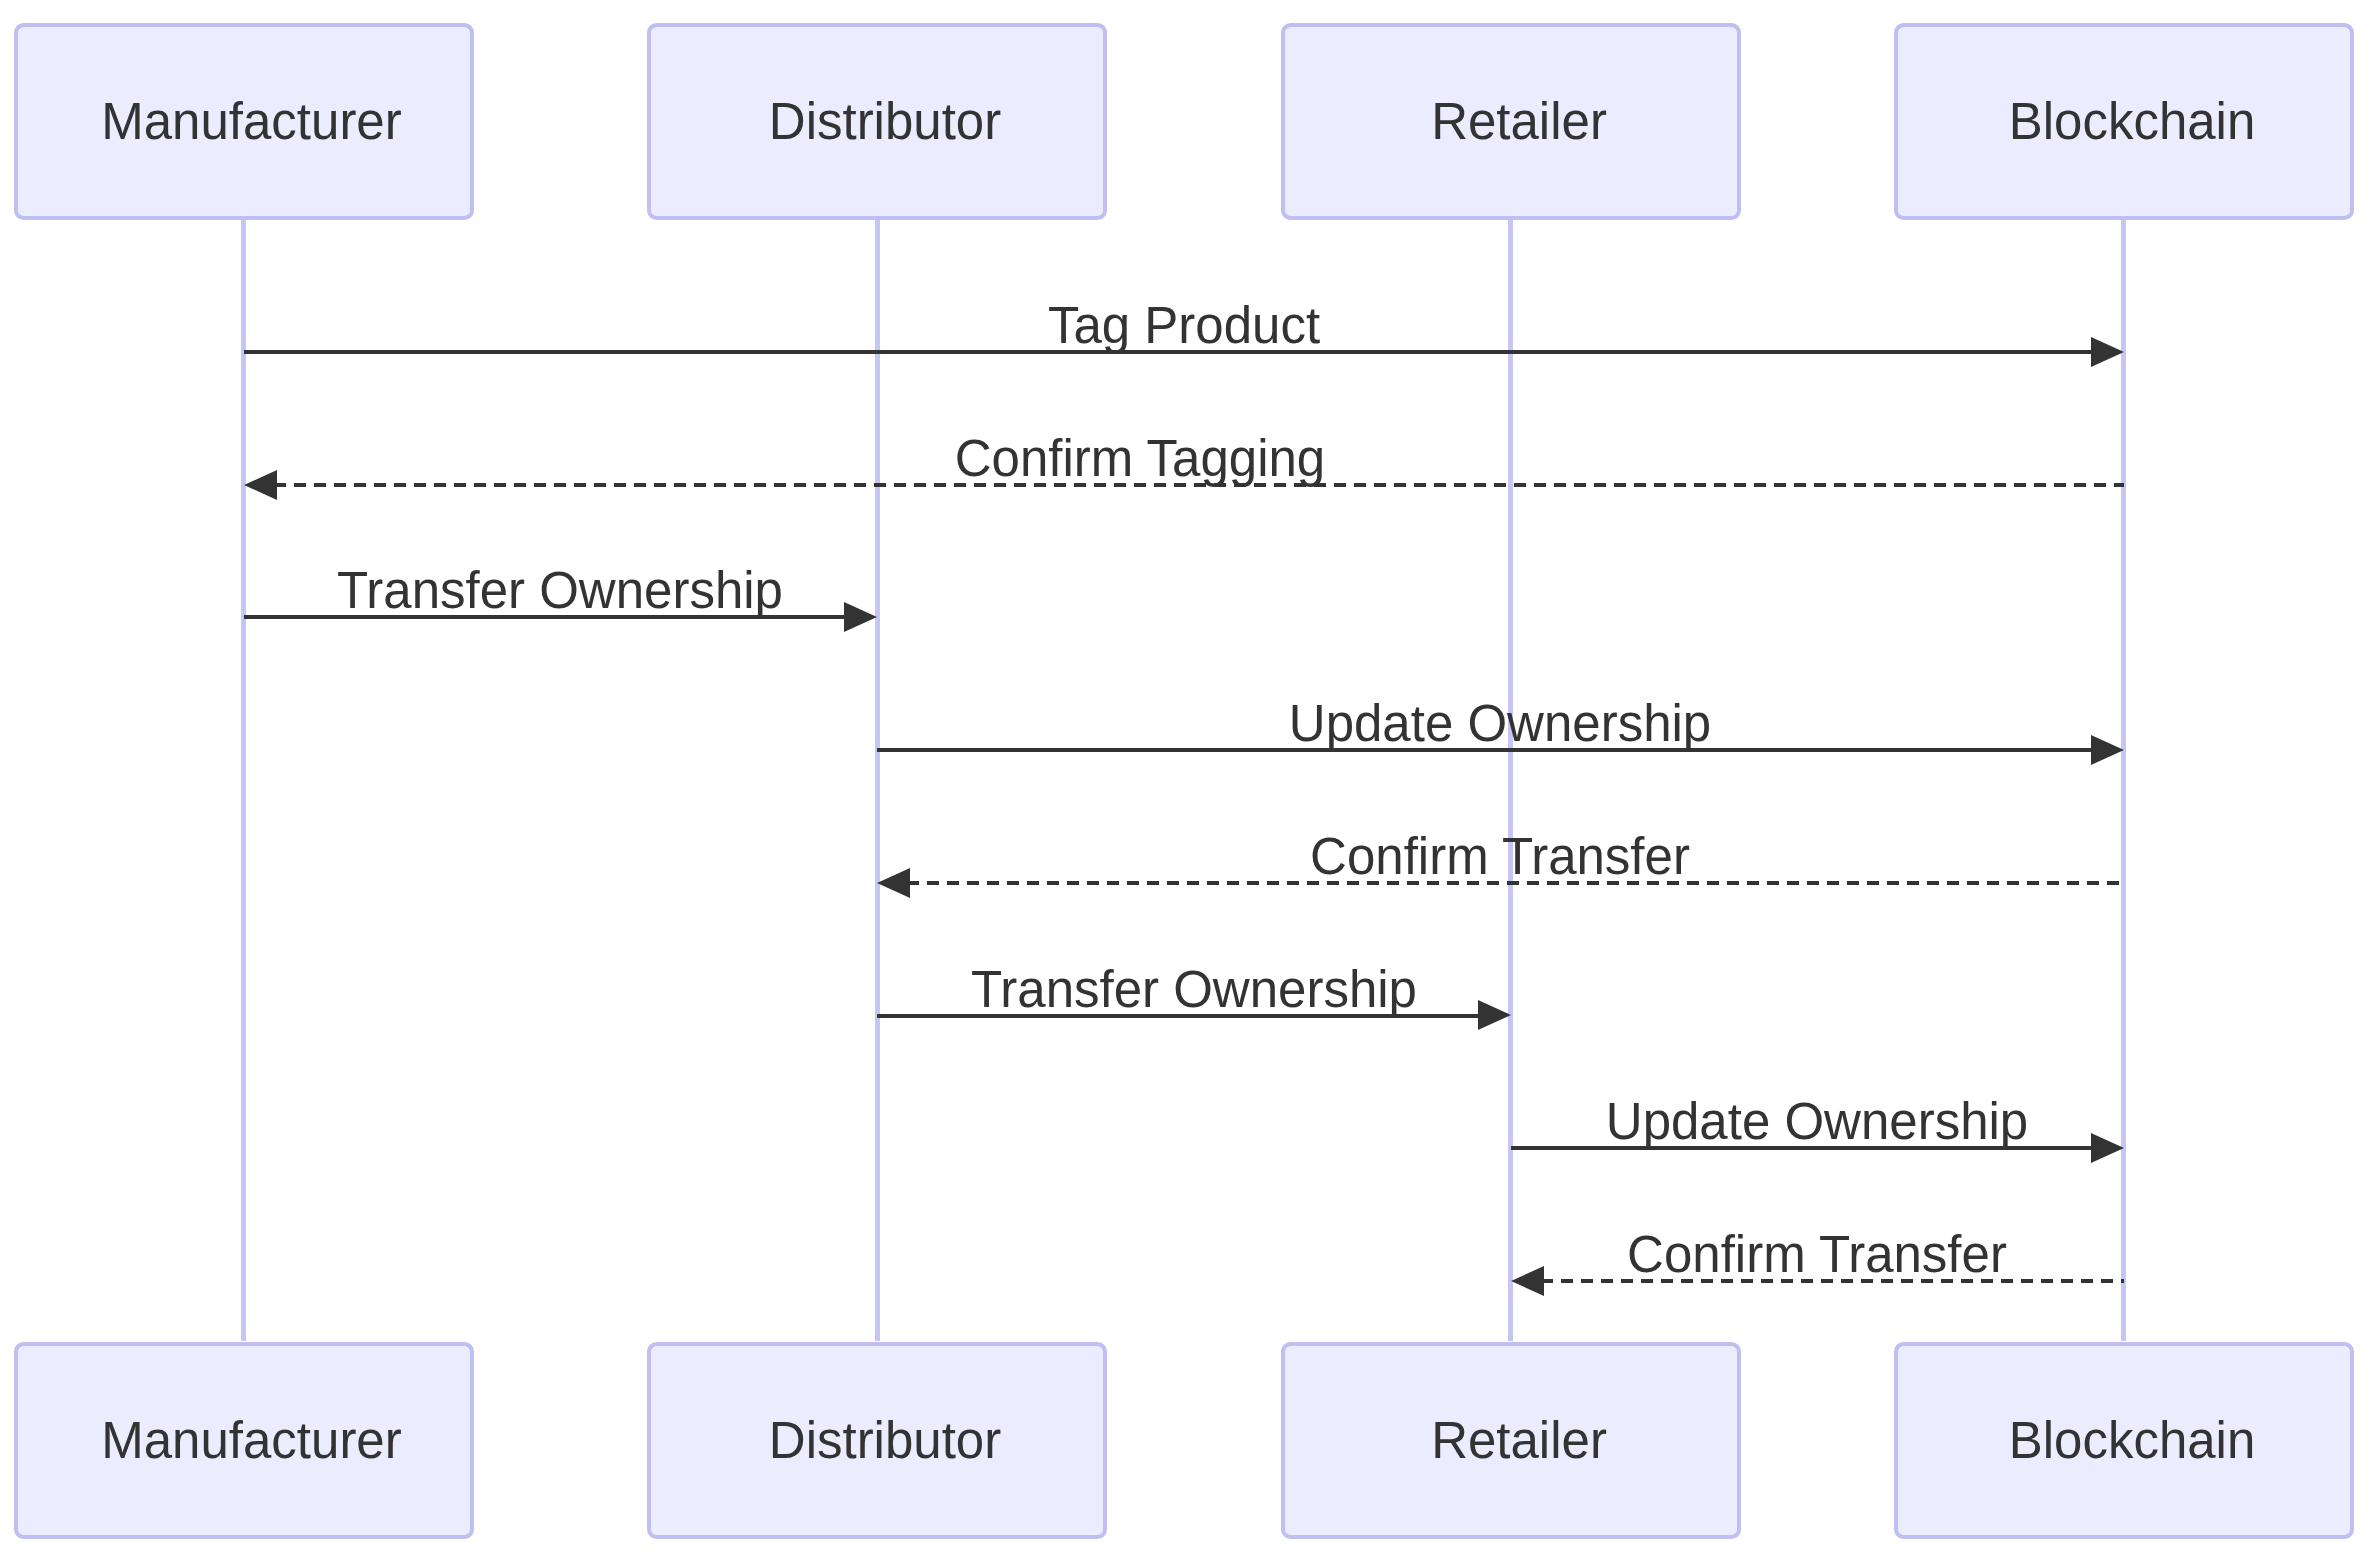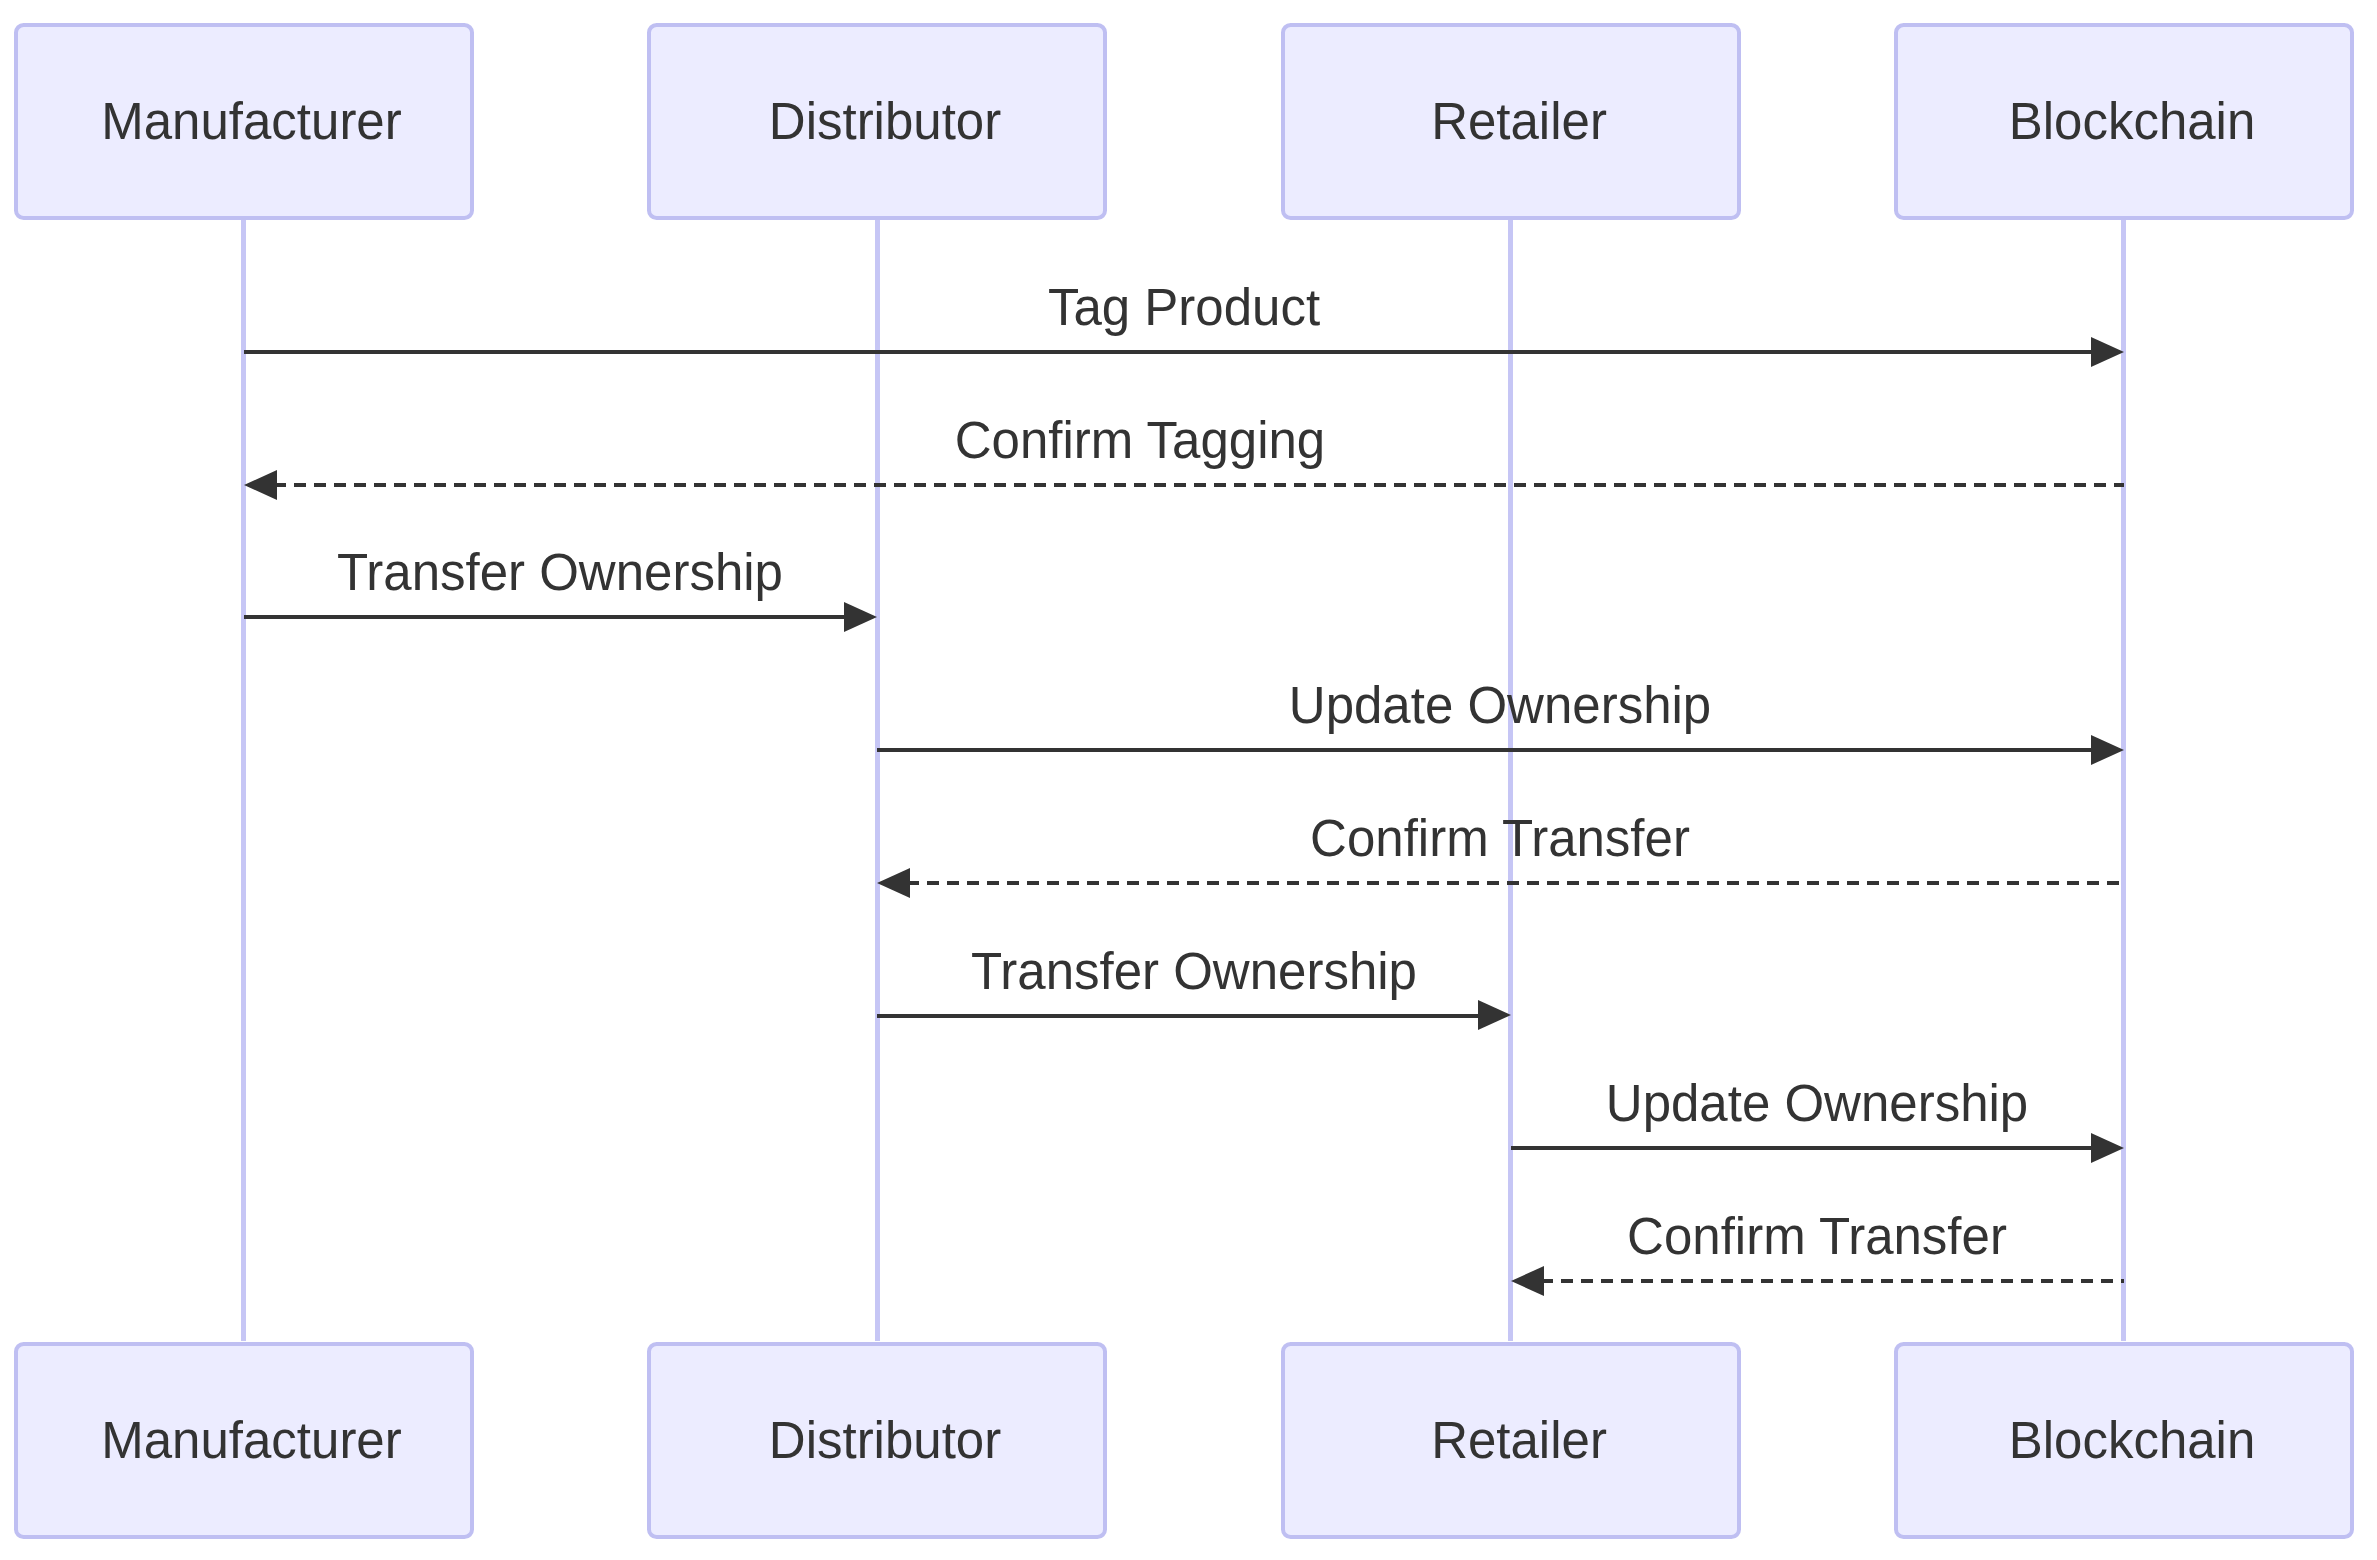--- a/index.html
+++ b/index.html
@@ -41,20 +41,21 @@
     margin-left: 16px;
   }
   .msg-label {
     position: absolute;
     transform: translateX(-50%);
     font-size: 51px;
     line-height: 64px;
     color: var(--text, #333333);
     white-space: nowrap;
     z-index: 1;
+    margin-top: 18px;
   }
   .msg-line {
     position: absolute;
     height: 4px;
     z-index: 1;
   }
   .msg-line.solid {
     background: var(--arrow, #333333);
   }
   .msg-line.dashed {

